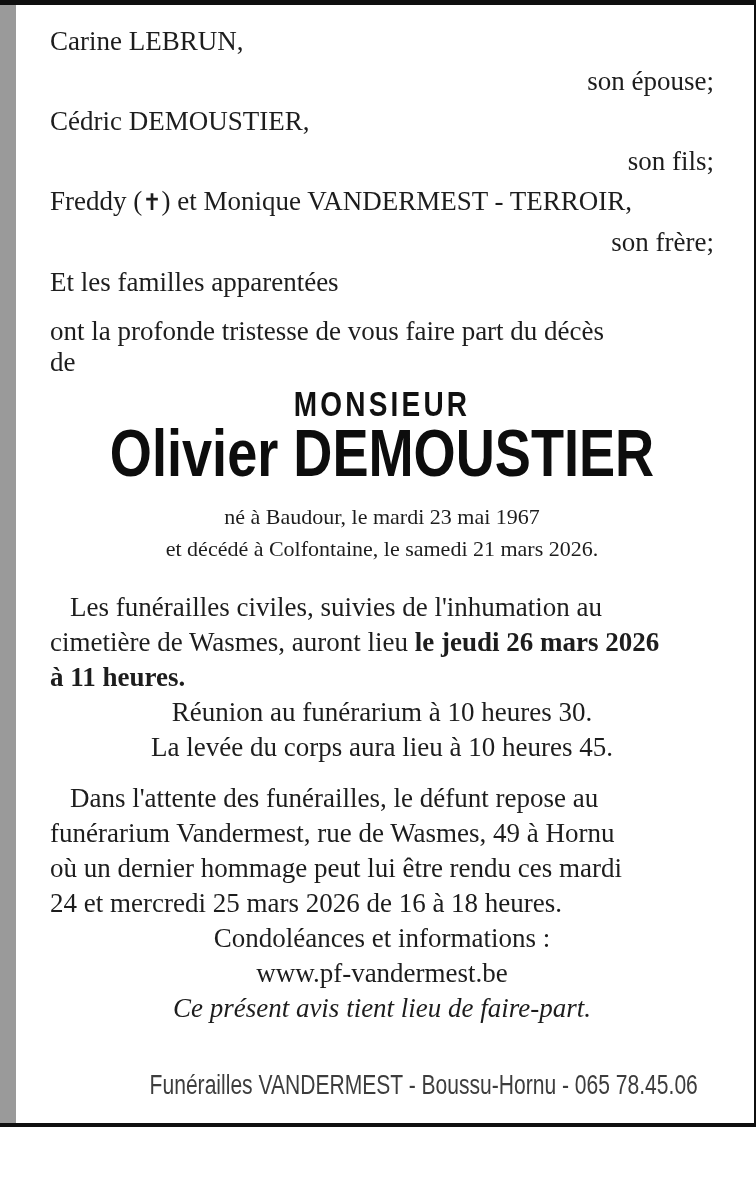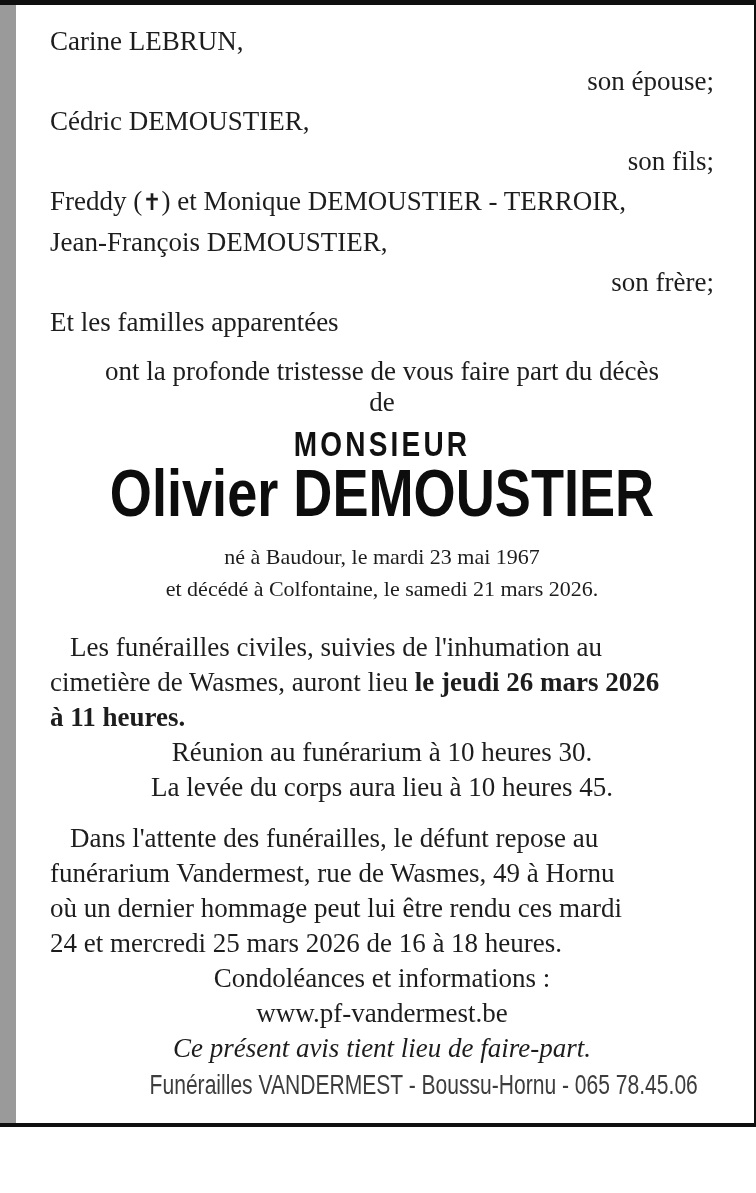--- a/index.html
+++ b/index.html
@@ -27,21 +27,21 @@
   }
   .content {
     position: absolute;
     left: 50px; right: 40px; top: 0;
     padding-top: 16px;
   }
   .fam-block { font-size: 27px; line-height: 40px; }
   .name-line { text-align: left; white-space: nowrap; }
   .relation-line { text-align: right; white-space: nowrap; }
   .cross { font-family: "DejaVu Sans", sans-serif; font-weight: bold; font-size: 23px; }
-  .announcement { margin-top: 14px; font-size: 27px; line-height: 31px; text-align: center; }
+  .announcement { margin-top: 14px; font-size: 27px; line-height: 31px; text-align: left; }
   .civility {
     margin-top: 6px;
     text-align: center;
     font-family: "Liberation Sans", sans-serif;
     font-weight: bold;
     font-size: 35px;
     line-height: 40px;
     letter-spacing: 4px;
     color: #111111;
     transform: scaleX(0.8);
@@ -85,23 +85,22 @@
 
   <div class="content">
 
     <div class="fam-block">
       <div class="name-line">Carine LEBRUN,</div>
       <div class="relation-line">son épouse;</div>
 
       <div class="name-line">Cédric DEMOUSTIER,</div>
       <div class="relation-line">son fils;</div>
 
-      <div class="name-line"><span>Freddy (</span><span class="cross">✝</span><span>) et Monique DEMOUSTIER - TERROIR,</span></div>
+      <div class="name-line"><span>Freddy (</span><span class="cross">✝</span><span>) et Monique VANDERMEST - TERROIR,</span></div>
 
-      <div class="name-line">Jean-François DEMOUSTIER,</div>
       <div class="relation-line">son frère;</div>
 
       <div class="name-line">Et les familles apparentées</div>
     </div>
 
     <div class="announcement">
       <div>ont la profonde tristesse de vous faire part du décès</div>
       <div>de</div>
     </div>
 

